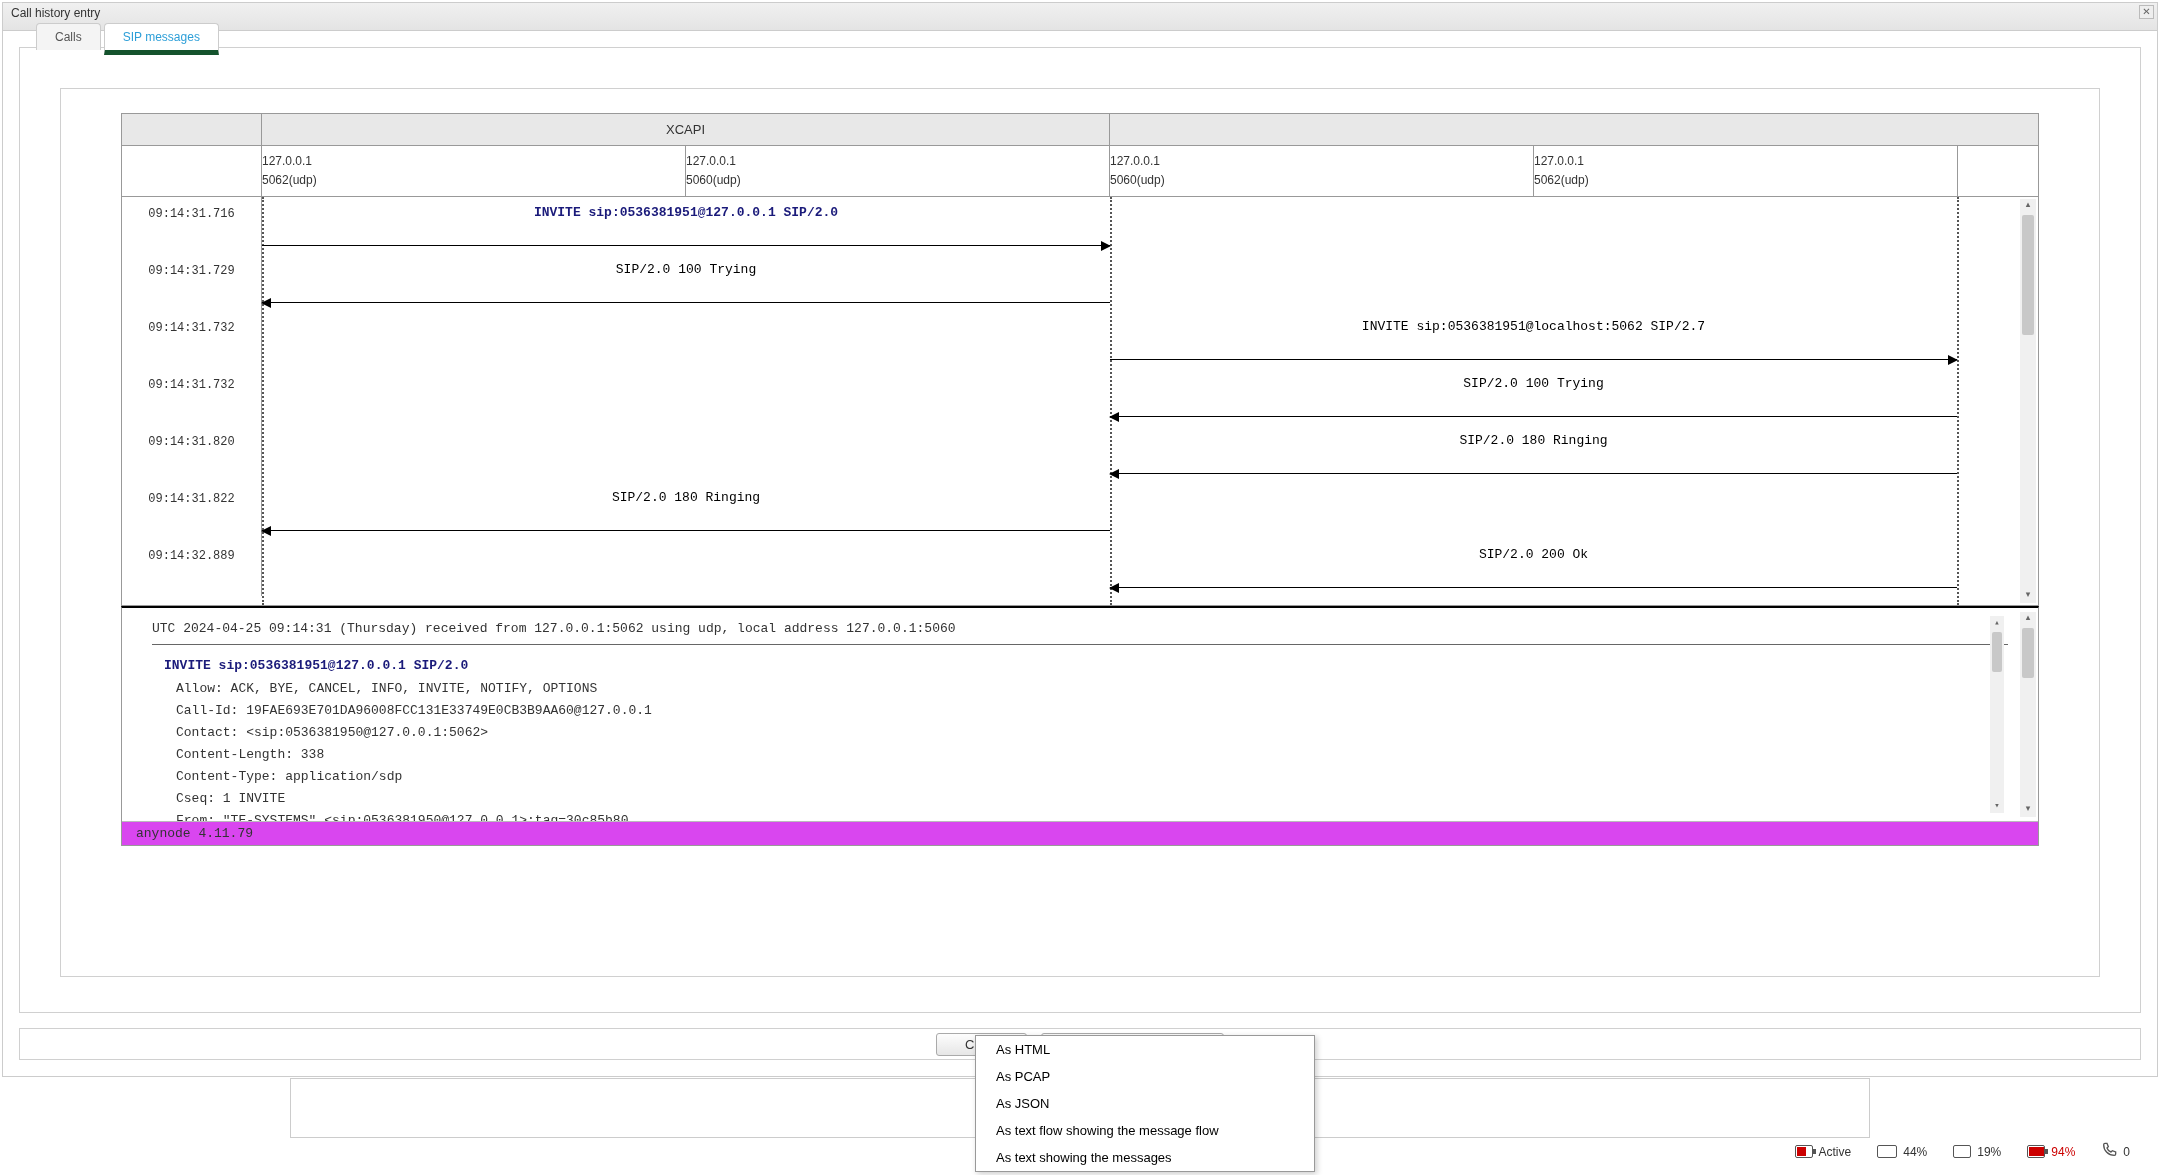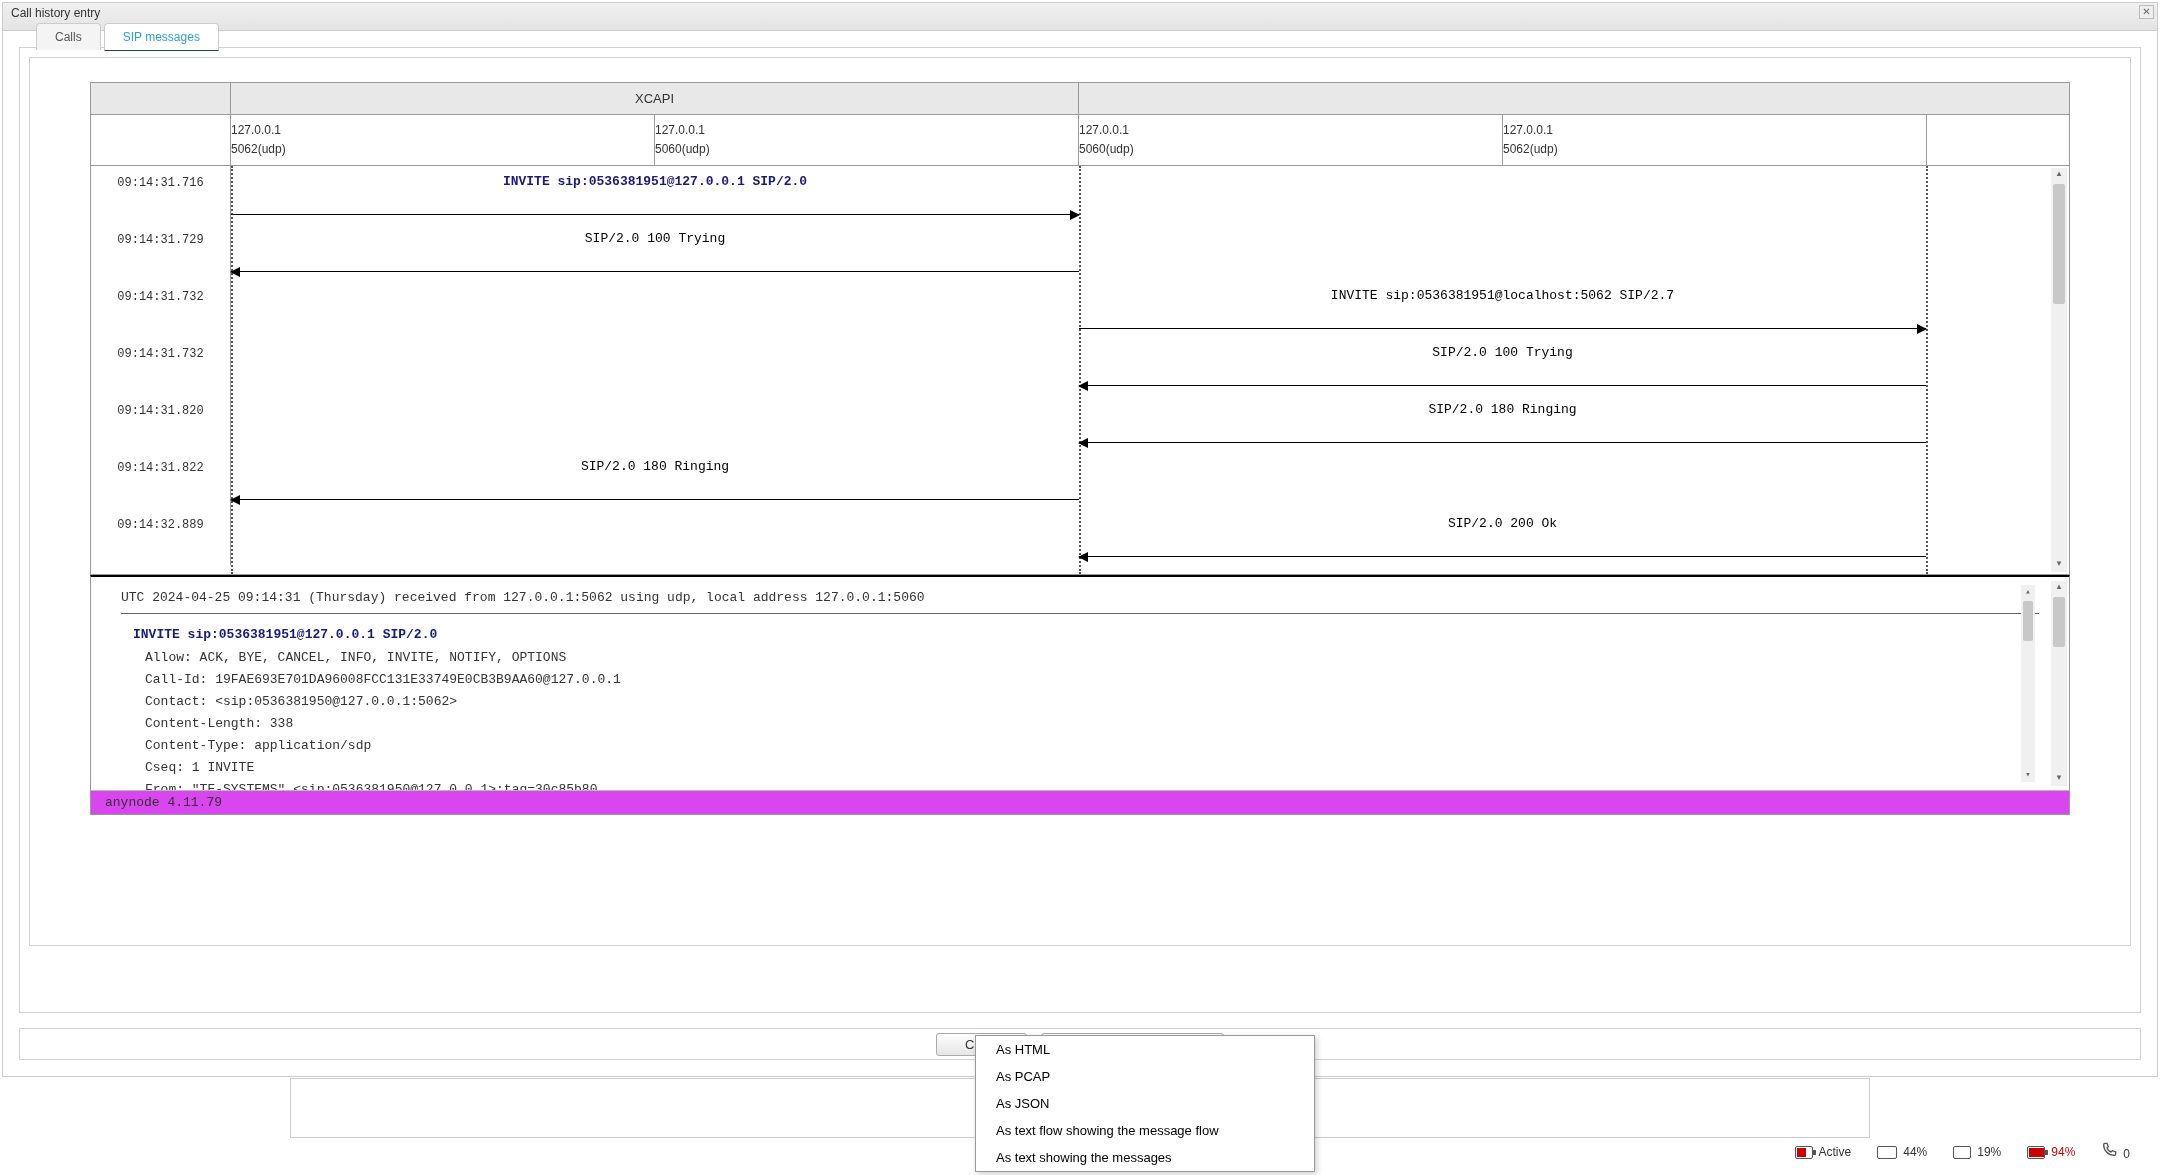--- a/index.html
+++ b/index.html
@@ -64,25 +64,25 @@
   font-size: 12px;
   color: #555;
   border-radius: 4px 4px 0 0;
   cursor: pointer;
   position: relative;
   top: -24px;
 }
 .tab.active {
   background: #fff;
   color: #2d9fd8;
-  border-bottom: 1px solid #14532d;
+  border-bottom: 5px solid #14532d;
 }
 .inner-content {
   border: 1px solid #d0d0d0;
-  margin: 9px;
+  margin: 40px;
   height: 889px;
   background: #fff;
   position: relative;
 }
 .content-pad {
   padding: 24px 60px 10px 60px;
   height: 100%;
   display: flex;
   flex-direction: column;
 }
@@ -317,21 +317,21 @@
 .statusbar {
   position: absolute;
   right: 30px;
   bottom: 14px;
   display: flex;
   gap: 26px;
   align-items: center;
   font-size: 12px;
   color: #333;
 }
-.status-item { display: flex; align-items: flex-end; gap: 6px; }
+.status-item { display: flex; align-items: center; gap: 6px; }
 .sicon {
   display: inline-block;
   width: 18px; height: 13px;
   border: 1.5px solid #555;
   border-radius: 2px;
   position: relative;
 }
 .sicon.batt::after {
   content: "";
   position: absolute;

